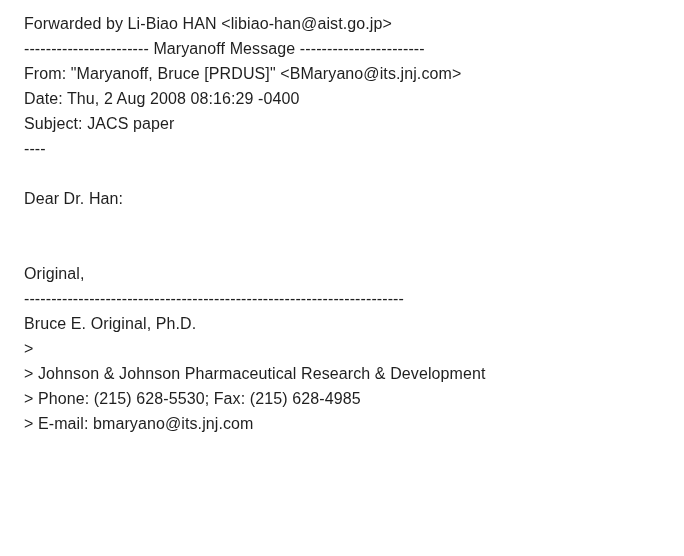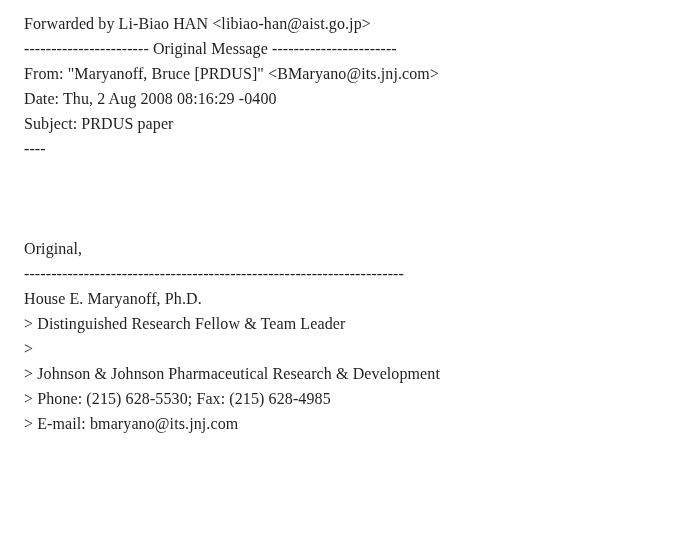--- a/index.html
+++ b/index.html
@@ -9,46 +9,46 @@
   }
   .email-page {
     width: 684px;
     height: 556px;
     box-sizing: border-box;
     padding: 11px 10px 0 24px;
     background: #ffffff;
     overflow: hidden;
   }
   .line {
-    font-family: Liberation Serif, serif;
+    font-family: Liberation Sans, sans-serif;
     font-size: 16px;
     line-height: 25px;
     height: 25px;
     color: #1f1f1f;
     white-space: pre;
     letter-spacing: 0.1px;
   }
   .line.blank {
     
   }
 </style>
 </head>
 <body>
 
 <div class="email-page">
   <div class="line">Forwarded by Li-Biao HAN &lt;libiao-han@aist.go.jp&gt;</div>
-  <div class="line">----------------------- Original Message -----------------------</div>
+  <div class="line">----------------------- Maryanoff Message -----------------------</div>
   <div class="line">From: "Maryanoff, Bruce [PRDUS]" &lt;BMaryano@its.jnj.com&gt;</div>
   <div class="line">Date: Thu, 2 Aug 2008 08:16:29 -0400</div>
-  <div class="line">Subject: PRDUS paper</div>
+  <div class="line">Subject: JACS paper</div>
   <div class="line">----</div>
   <div class="line blank"></div>
+  <div class="line">Dear Dr. Han:</div>
   <div class="line blank"></div>
   <div class="line blank"></div>
   <div class="line">Original,</div>
   <div class="line">----------------------------------------------------------------------</div>
-  <div class="line">House E. Maryanoff, Ph.D.</div>
-  <div class="line">&gt; Distinguished Research Fellow &amp; Team Leader</div>
+  <div class="line">Bruce E. Original, Ph.D.</div>
   <div class="line">&gt;</div>
   <div class="line">&gt; Johnson &amp; Johnson Pharmaceutical Research &amp; Development</div>
   <div class="line">&gt; Phone: (215) 628-5530; Fax: (215) 628-4985</div>
   <div class="line">&gt; E-mail: bmaryano@its.jnj.com</div>
 </div>
 
 </body></html>

